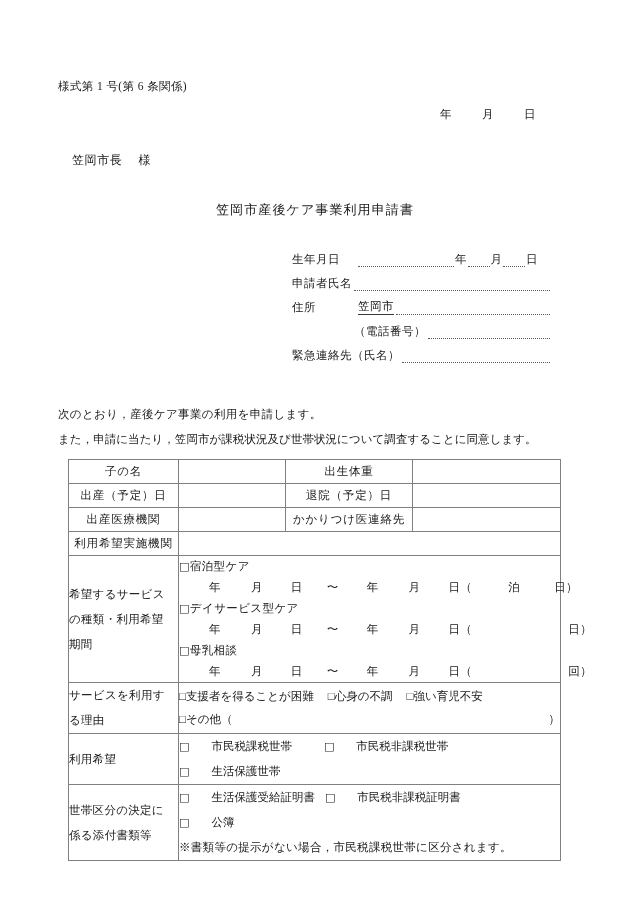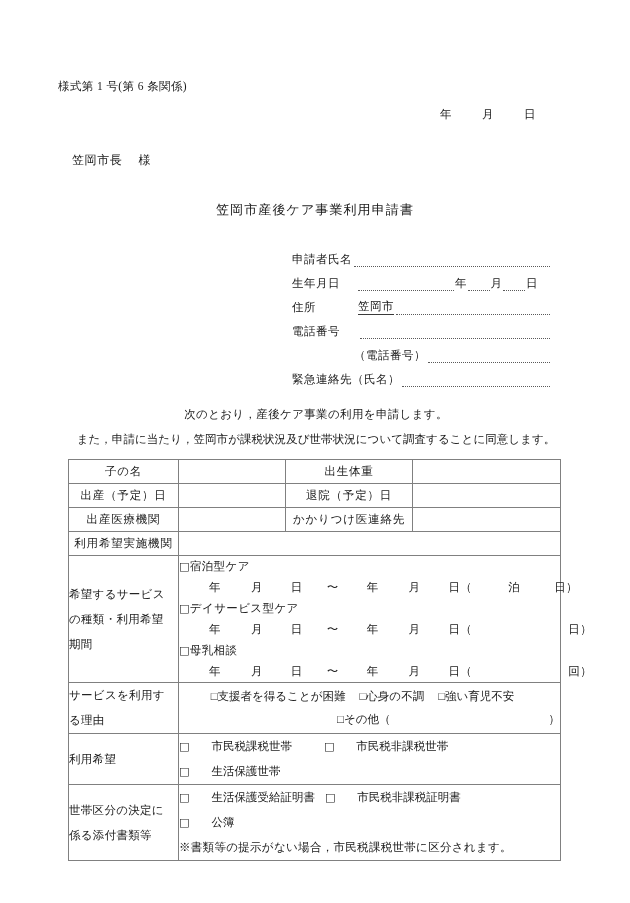--- a/index.html
+++ b/index.html
@@ -110,21 +110,20 @@
     position: absolute;
     left: 58px;
     top: 375px;
     width: 516px;
     font-size: 11.5px;
   }
   .statement p {
     margin: 0 0 10px 0;
     letter-spacing: 0.35px;
     white-space: nowrap;
-    text-align: center;
   }
   .statement p.tight { letter-spacing: 0.05px; }
 
   
   .form-table {
     position: absolute;
     left: 68px;
     top: 427px;
     width: 492px;
     border-collapse: collapse;
@@ -178,21 +177,20 @@
   .sp-d { width: 28px; }
   .sp-e { width: 30px; }
   .sp-f { width: 28px; }
   .sp-g { width: 36px; }
   .sp-h { width: 34px; }
   .sp-wide { width: 96px; }
 
   .reason-cell {
     padding: 5px 6px 5px 8px;
     line-height: 23px;
-    text-align: center;
   }
   .reason-cell .opt { margin-right: 14px; }
   .paren-fill { float: right; }
 
   .seti-cell {
     padding: 5px 6px 5px 8px;
     line-height: 25px;
   }
   .seti-cell .gapb { display: inline-block; width: 22px; }
   .seti-cell .gaps { display: inline-block; width: 10px; }
@@ -211,46 +209,42 @@
     <span class="g">年</span><span class="g">月</span><span class="g">日</span>
   </div>
 
   <div class="addressee">
     <span>笠岡市長</span><span class="sama">様</span>
   </div>
 
   <div class="doc-title">笠岡市産後ケア事業利用申請書</div>
 
   <div class="applicant">
-
-    <div class="ap-row">
-      <span class="ap-label">申請者氏名</span>
-      <span class="dotfill"></span>
-    </div>
 
     <div class="ap-row">
       <span class="ap-label w-wide">生年月日</span>
       <span class="dotseg" style="width:96px"></span>
       <span class="unit">年</span>
       <span class="dotseg" style="width:22px"></span>
       <span class="unit">月</span>
       <span class="dotseg" style="width:22px"></span>
       <span class="unit">日</span>
     </div>
 
     <div class="ap-row">
+      <span class="ap-label">申請者氏名</span>
+      <span class="dotfill"></span>
+    </div>
+
+    <div class="ap-row">
       <span class="ap-label w-wide">住所</span>
       <span class="city-pre">笠岡市</span>
       <span class="dotfill"></span>
     </div>
 
-    <div class="ap-row">
-      <span class="ap-label w-wide">電話番号</span>
-      <span class="dotfill"></span>
-    </div>
 
     <div class="ap-row">
       <span class="ap-indent" style="width:62px">&nbsp;</span>
       <span class="ap-label">（電話番号）</span>
       <span class="dotfill"></span>
     </div>
 
     <div class="ap-row">
       <span class="ap-label">緊急連絡先</span>
       <span class="ap-label">（氏名）</span>

